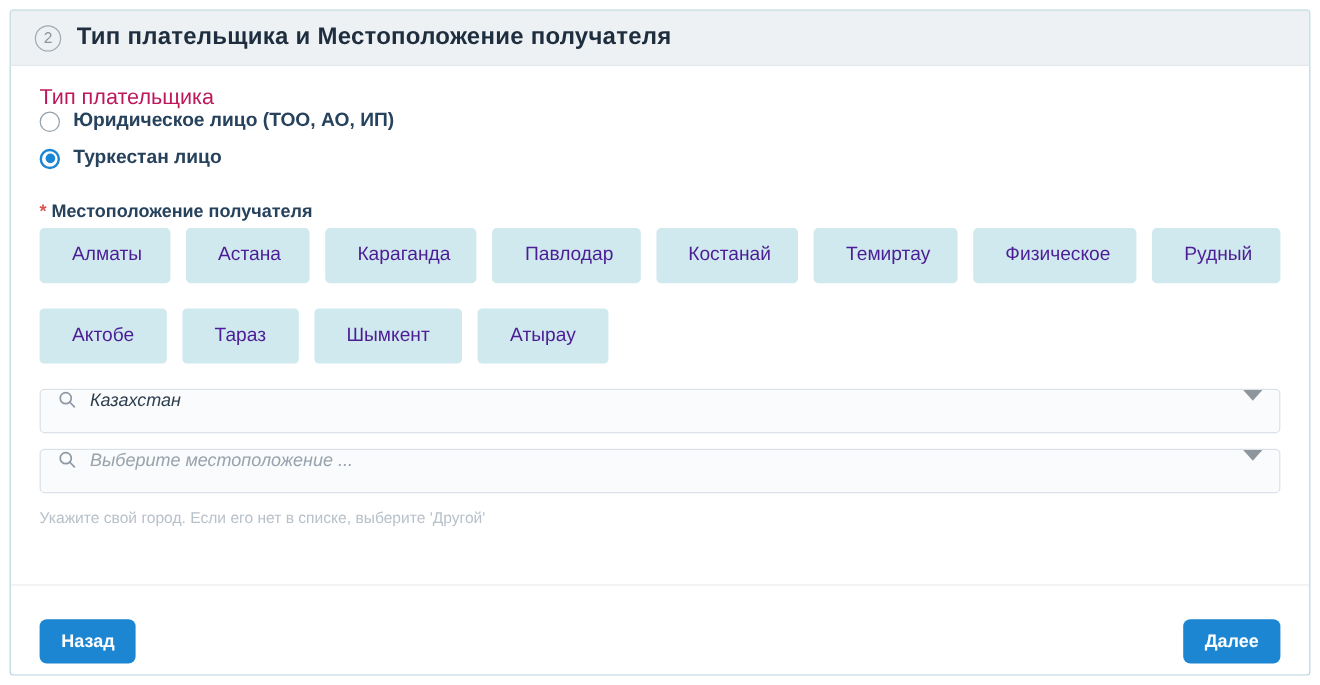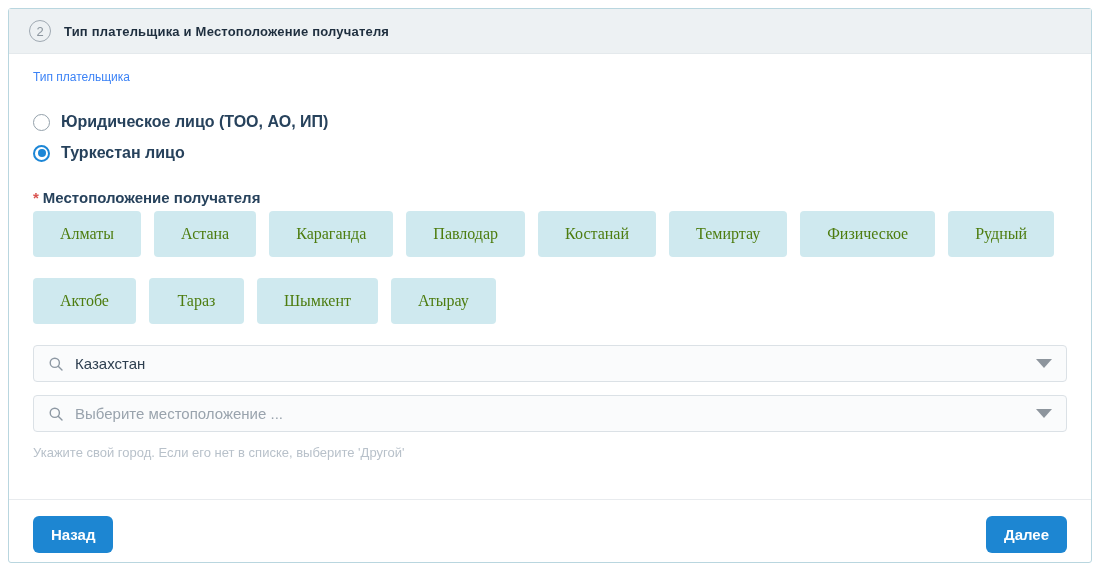--- a/index.html
+++ b/index.html
@@ -31,30 +31,30 @@
   .step-circle {
     width: 22px; height: 22px;
     border: 1px solid #9fa9b2;
     border-radius: 50%;
     color: #8b959e;
     font-size: 13px;
     display: flex; align-items: center; justify-content: center;
     flex: none;
   }
   .title {
-    font-size: 13px;
+    font-size: 20px;
     font-weight: 600;
     color: #1e2e3e;
     letter-spacing: .2px;
   }
   .card-body { padding: 16px 24px 0; }
   .section-label {
-    font-size: 12px;
-    color: #3b82f6;
-    margin-bottom: 29px;
+    font-size: 18px;
+    color: #be185d;
+    margin-bottom: 0;
   }
   .radio-row {
     display: flex; align-items: center; gap: 11px;
     margin-bottom: 13px;
     cursor: pointer;
   }
   .radio-circle {
     width: 17px; height: 17px;
     border-radius: 50%;
     border: 1px solid #94a1ab;
@@ -84,57 +84,57 @@
   }
   .required { color: #d9534f; margin-right: 4px; font-weight: 600; }
   .city-row { display: flex; gap: 13px; margin-bottom: 21px; }
   .city-btn {
     background: #cfe9ef;
     border: none;
     border-radius: 4px;
     height: 46px;
     padding: 0 27px;
     min-width: 95px;
-    font-family: Liberation Serif, serif;
+    font-family: Liberation Sans, sans-serif;
     font-size: 16px;
-    color: #4d7c0f;
+    color: #4c1d95;
     cursor: pointer;
   }
   .select-box {
     height: 37px;
     background: #fafbfc;
     border: 1px solid #dbe1e6;
     border-radius: 4px;
     display: flex;
-    align-items: center;
     gap: 11px;
     padding: 0 14px;
     margin-bottom: 13px;
     cursor: pointer;
+    font-style: italic;
   }
   .select-box:first-of-type { margin-top: -3px; }
   .search-icon { flex: none; display: flex; }
   .select-value { font-size: 15px; color: #2e3f50; }
   .select-placeholder { font-size: 15px; color: #99a3ad; }
   .caret {
     margin-left: auto;
     width: 0; height: 0;
     border-left: 8px solid transparent;
     border-right: 8px solid transparent;
     border-top: 9px solid #8d959d;
   }
   .hint {
     margin-top: 6px;
     font-size: 13px;
     color: #b8c1ca;
   }
   .card-footer {
     margin-top: auto;
     border-top: 1px solid #e8ebee;
-    padding: 16px 24px 9px;
+    padding: 28px 24px 9px;
     display: flex;
     justify-content: space-between;
     align-items: flex-start;
   }
   .btn {
     background: #1d86d2;
     border: none;
     border-radius: 6px;
     color: #ffffff;
     font-family: "Liberation Sans", sans-serif;

